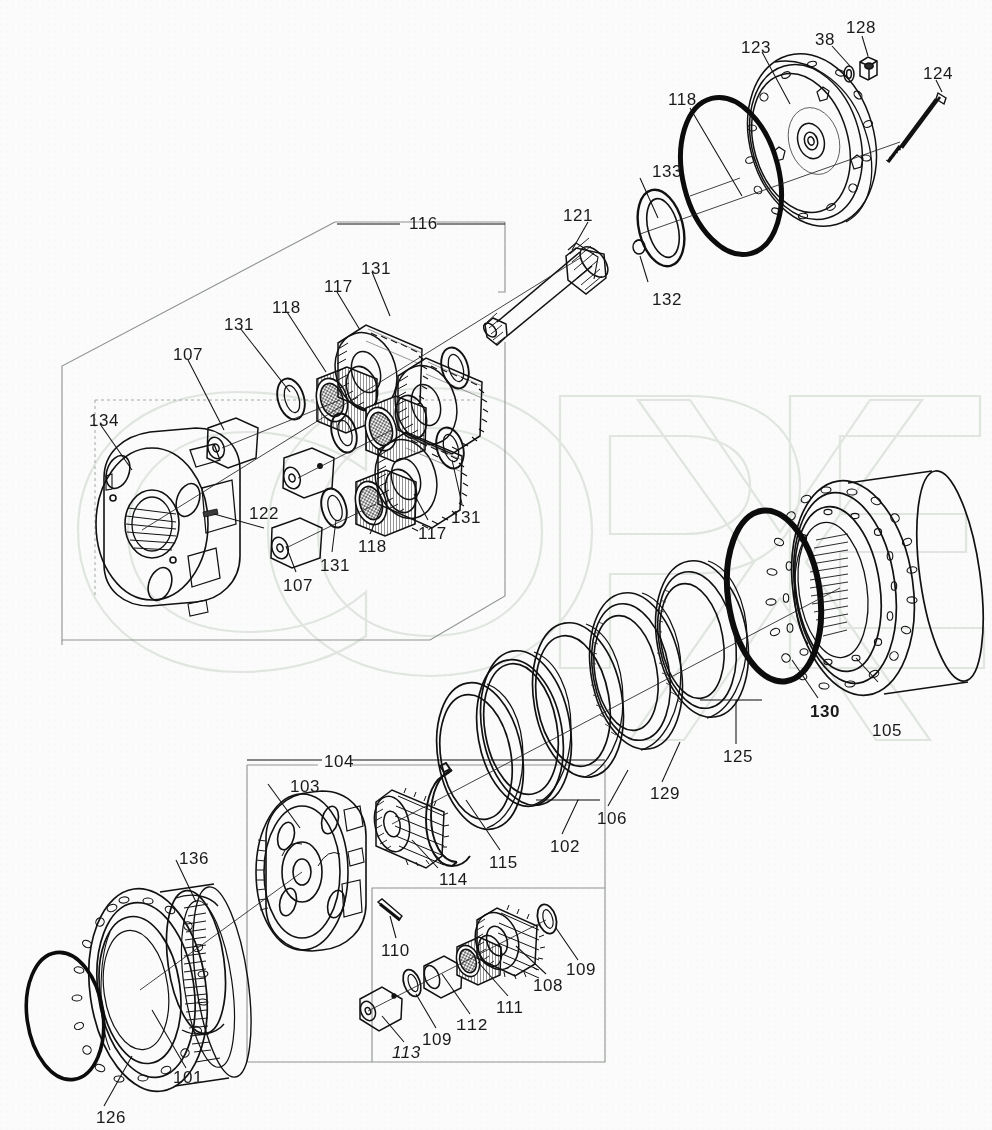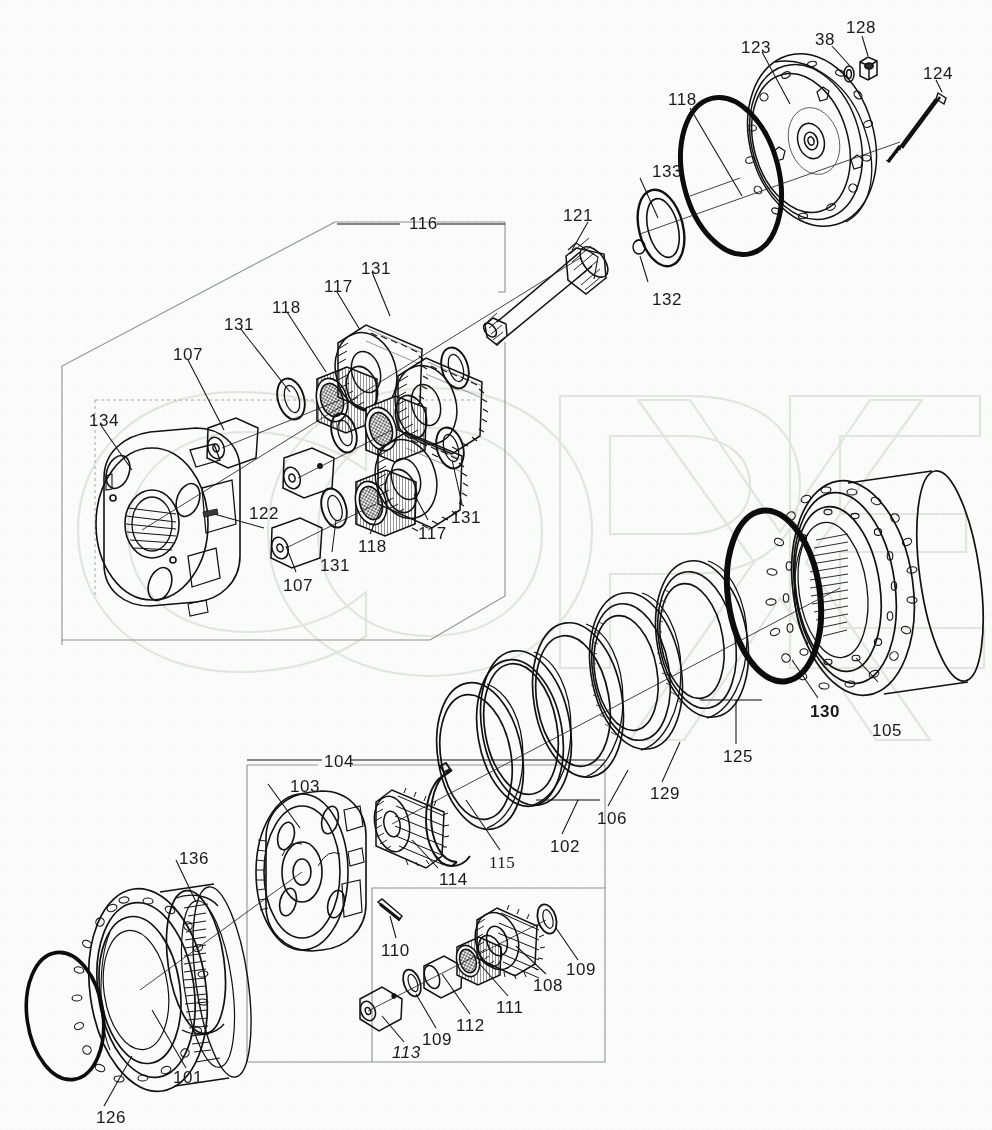--- a/index.html
+++ b/index.html
@@ -657,28 +657,28 @@
 <div class="lbl" style="left:358px;top:537px;">118</div>
 <div class="lbl" style="left:320px;top:556px;">131</div>
 <div class="lbl" style="left:249px;top:504px;">122</div>
 <div class="lbl" style="left:283px;top:576px;">107</div>
 <div class="lbl" style="left:872px;top:685px;margin-top:36px;">105</div>
 <div class="lbl" style="left:810px;top:702px;font-weight:bold;">130</div>
 <div class="lbl" style="left:723px;top:747px;">125</div>
 <div class="lbl" style="left:650px;top:784px;">129</div>
 <div class="lbl" style="left:597px;top:809px;">106</div>
 <div class="lbl" style="left:550px;top:837px;">102</div>
-<div class="lbl" style="left:489px;top:853px;font-family:Liberation Serif, serif;">115</div>
+<div class="lbl" style="left:489px;top:853px;">115</div>
 <div class="lbl" style="left:427px;top:870px;margin-left:12px;">114</div>
 <div class="lbl" style="left:324px;top:752px;">104</div>
 <div class="lbl" style="left:258px;top:777px;margin-left:32px;">103</div>
 <div class="lbl" style="left:163px;top:849px;margin-left:16px;">136</div>
 <div class="lbl" style="left:381px;top:941px;">110</div>
 <div class="lbl" style="left:566px;top:960px;">109</div>
 <div class="lbl" style="left:533px;top:976px;">108</div>
 <div class="lbl" style="left:496px;top:998px;">111</div>
-<div class="lbl" style="left:456px;top:1016px;">112</div>
+<div class="lbl" style="left:456px;top:1016px;font-family:Liberation Mono, monospace;">112</div>
 <div class="lbl" style="left:422px;top:1030px;">109</div>
 <div class="lbl" style="left:392px;top:1043px;font-style:italic;">113</div>
 <div class="lbl" style="left:173px;top:1068px;">101</div>
 <div class="lbl" style="left:96px;top:1108px;">126</div>
 
 </div>
 
 </body></html>

